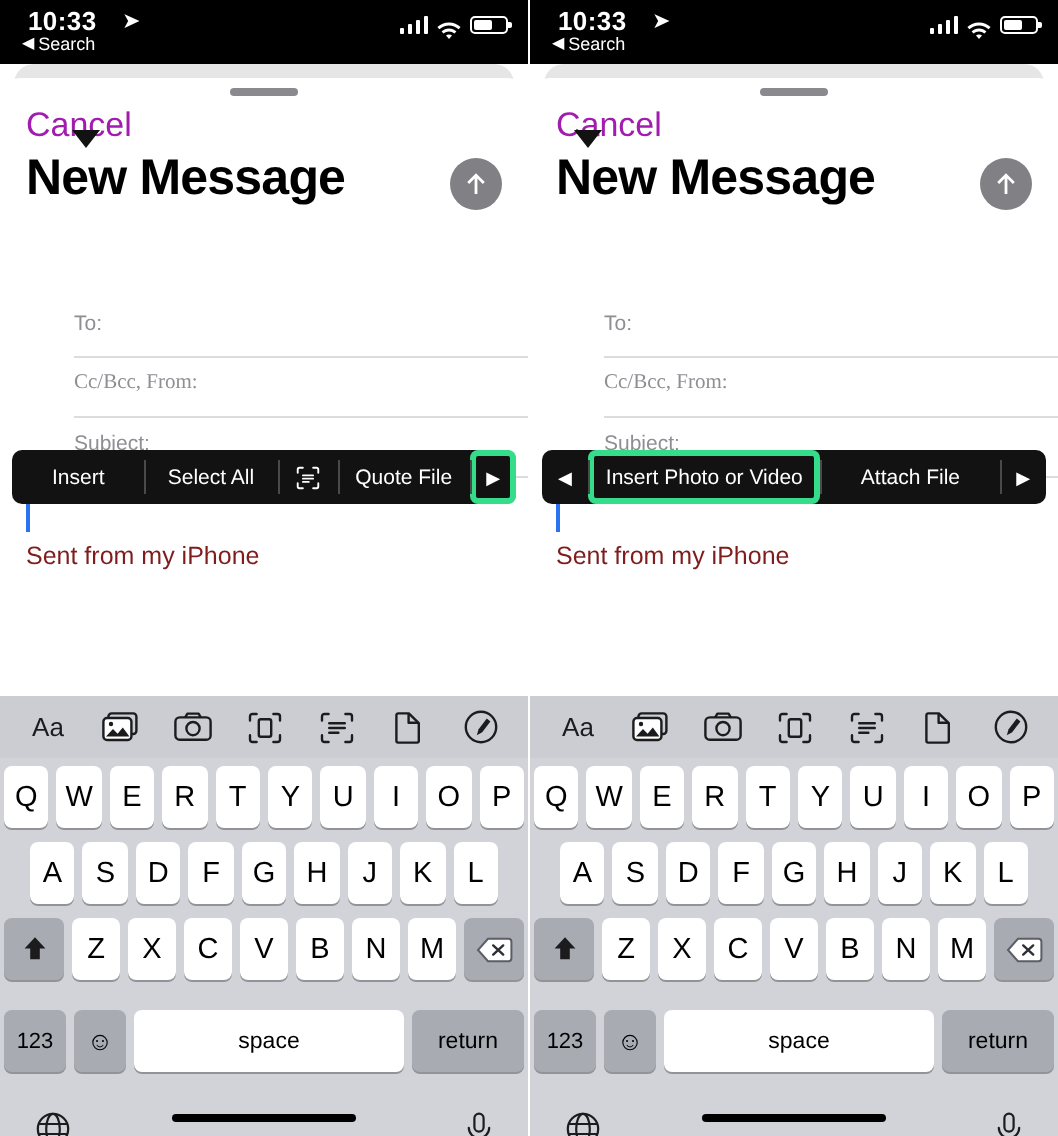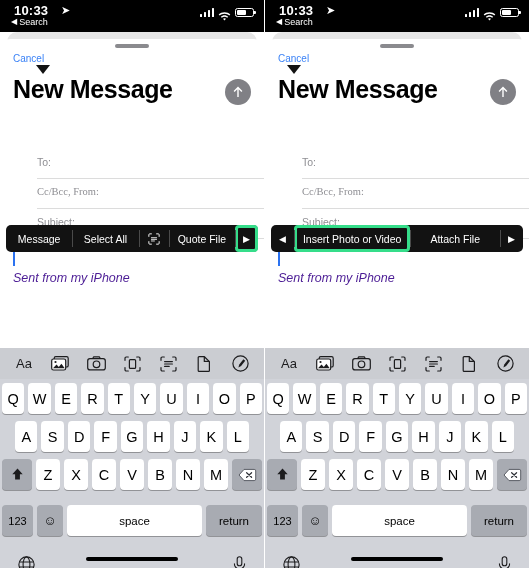--- a/index.html
+++ b/index.html
@@ -26,35 +26,35 @@
   .batt{width:19px;height:9.5px;border:1.3px solid #fff;border-radius:2.5px;position:relative;box-sizing:border-box;}
   .batt::after{content:"";position:absolute;right:-3px;top:2.6px;width:1.6px;height:3.4px;background:#fff;border-radius:0 1px 1px 0;}
   .batt i{position:absolute;left:1.2px;top:1.2px;bottom:1.2px;width:9px;background:#fff;border-radius:1px;display:block;}
 
   
   .sheet{position:absolute;left:0;right:0;top:32px;bottom:0;background:#fff;}
   .sheet-peek{position:absolute;left:7px;right:7px;top:0;height:10px;background:#e6e6e6;border-radius:10px 10px 0 0;}
   .sheet-body{position:absolute;left:0;right:0;top:7px;bottom:0;background:#fff;border-radius:10px 10px 0 0;}
   .grabber{position:absolute;left:50%;transform:translateX(-50%);top:5px;width:34px;height:4px;border-radius:2px;background:#8a8a8e;}
 
-  .cancel{position:absolute;left:13px;top:14px;font-size:10px;color:#3b82f6;}
+  .cancel{position:absolute;left:13px;top:14px;font-size:17px;color:#a21caf;}
   .title{position:absolute;left:13px;top:36px;font-size:25px;font-weight:bold;color:#000;letter-spacing:-.4px;}
   .sendbtn{position:absolute;right:13px;top:40px;width:26px;height:26px;border-radius:50%;background:#808085;}
   .sendbtn svg{position:absolute;left:5px;top:5px;}
 
   .field{position:absolute;left:0;right:0;height:30px;margin-left:24px;}
   .field .lbl{position:absolute;left:13px;top:7px;font-size:10.5px;color:#8e8e93;}
   .field .rule{position:absolute;left:13px;right:0;bottom:0;height:1px;background:#dcdcdc;}
   .f-to{top:110px;}
   .f-cc{top:140px;font-family:Liberation Serif, serif;}
   .f-sub{top:170px;}
 
   .bodyarea{position:absolute;left:13px;right:10px;top:210px;}
   .caret{width:2px;height:17px;background:#2b72f0;margin-bottom:5px;}
-  .sig{font-size:12.5px;color:#4c1d95;font-style:italic;}
+  .sig{font-size:12.5px;color:#7f1d1d;}
 
   
   .editmenu{position:absolute;top:186px;height:27px;background:#121212;border-radius:5px;display:flex;align-items:stretch;z-index:9;}
   .em-left{left:6px;right:6px;}
   .em-right{left:6px;right:6px;}
   .em-item{position:relative;display:flex;align-items:center;justify-content:center;color:#fff;font-size:10.5px;padding:0 9px;white-space:nowrap;}
   .em-item + .em-item::before{content:"";position:absolute;left:0;top:5px;bottom:5px;width:1px;background:#4a4a4a;}
   .em-arrow{padding:0 8px;font-size:9px;}
   .em-hl{box-shadow:inset 0 0 0 3px #35dd8a;border-radius:4px;}
   .em-grow{flex:1;}
@@ -139,21 +139,21 @@
           <span class="lbl">Subject:</span>
           <div class="rule"></div>
         </div>
 
         <div class="bodyarea">
           <div class="caret"></div>
           <div class="sig">Sent from my iPhone</div>
         </div>
 
         <div class="editmenu em-left">
-          <div class="em-item em-grow">Message</div>
+          <div class="em-item em-grow">Insert</div>
           <div class="em-item em-grow">Select All</div>
           <div class="em-item">
             <svg class="icon-quote" viewBox="0 0 14 14">
                 <path d="M1 4V2a1 1 0 011-1h2M13 4V2a1 1 0 00-1-1h-2M1 10v2a1 1 0 001 1h2M13 10v2a1 1 0 01-1 1h-2" stroke="#fff" stroke-width="1.1" fill="none" stroke-linecap="round"></path>
                 <path d="M4 5.5h6M4 7.4h6M4 9.3h3.5" stroke="#fff" stroke-width="1" stroke-linecap="round"></path>
               </svg>
           </div>
           <div class="em-item em-grow">Quote File</div>
           <div class="em-item em-arrow em-hl">
             <span>▶</span>

